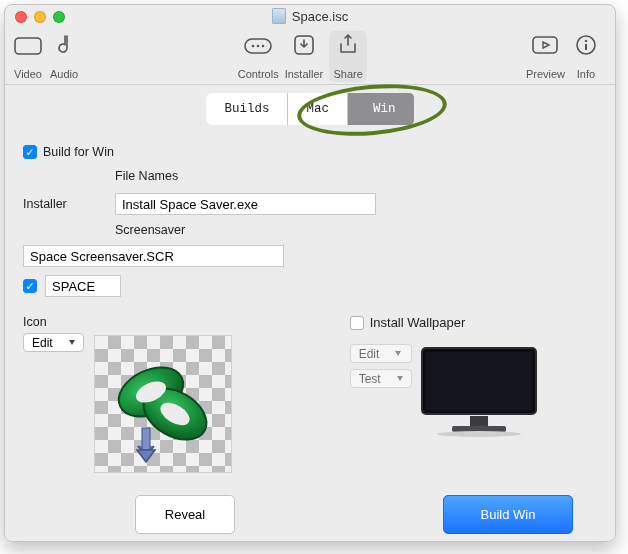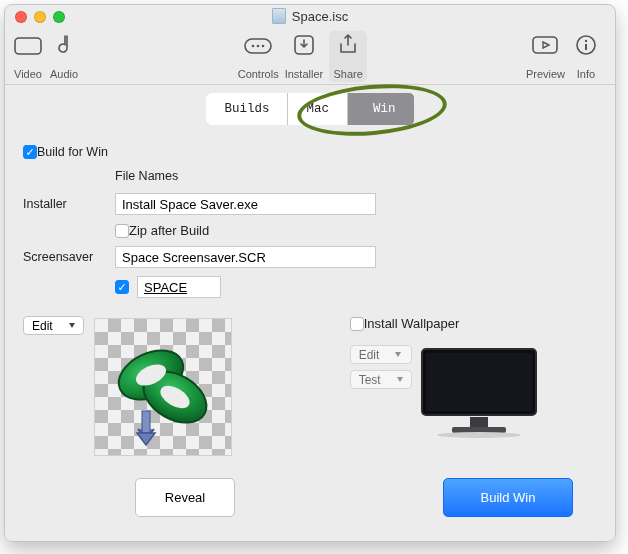--- a/index.html
+++ b/index.html
@@ -68,21 +68,21 @@
   .seg button:last-child { border-right:none;padding-left:25px;}
   .seg button.active { background:#8e8e93; color:#fff;}
   .highlight-oval {
     position:absolute; width:150px; height:50px;
     border:4px solid #5a7a1e; border-radius:50%;
     left:292px; top:-8px; transform:rotate(-5deg);
     pointer-events:none;
   }
   
   .content { padding: 10px 18px 0 18px; }
-  .check-row { display:flex; align-items:center; }
+  .check-row { display:flex; align-items:center; gap:6px; }
   .chk {
     width:14px; height:14px; border-radius:3px; border:1px solid #b5b5b5;
     background:#fff; display:flex; align-items:center; justify-content:center;
     flex-shrink:0;
   }
   .chk.checked { background:#0a84ff; border-color:#0a84ff; }
   .chk.checked::after { content:"✓"; color:#fff; font-size:11px; line-height:1; }
   .section-label { font-size:12.5px; color:#222; }
   .grid2 {
     display:grid;
@@ -90,21 +90,21 @@
     column-gap: 6px;
     row-gap: 8px;
     margin-top: 10px;
     align-items:center;
   }
   .col1 { text-align:left; font-size:12.5px;}
   .tf {
     height:22px; border:1px solid #c9c9c9; background:#fff; padding:0 6px;
     font-size:13px; width:261px; border-radius:0;
   }
-  .tf.small { width:84px;text-decoration:underline;}
+  .tf.small { width:76px;}
   .subrow { display:flex; align-items:center; gap:8px;}
   .filelabel { font-size:12.5px; margin-bottom:2px;}
   
   .lower {
     display:flex; margin-top:18px; gap:28px;
   }
   .icon-area { }
   .edit-btn {
     border:1px solid #c4c4c4; background:#fff; font-size:12px;
     padding:1px 8px; border-radius:4px; cursor:pointer;
@@ -237,37 +237,34 @@
     </div>
 
     <div class="grid2">
       <div></div>
       <div class="filelabel">File Names</div>
 
       <div class="col1">Installer</div>
       <div><input class="tf" value="Install Space Saver.exe" style=""></div>
 
       <div></div>
-      <div class="check-row">
-        <div class="chk"></div>
-        <span>Zip after Build</span>
-      </div>
 
       <div class="col1">Screensaver</div>
       <div><input class="tf" value="Space Screensaver.SCR" style=""></div>
 
       <div></div>
       <div class="subrow">
         <div class="chk checked"></div>
         <input class="tf small" value="SPACE" style="">
       </div>
     </div>
 
     <div class="lower">
       <div class="icon-area">
+        <div style="font-size:12.5px;margin-bottom:4px;">Icon</div>
         <div style="display:flex; gap:10px; align-items:flex-start;">
           <button class="edit-btn">
             <span>Edit</span>
             <span class="caret-down"></span>
           </button>
           <div class="checker">
             <div class="knot">
               <svg width="120" height="120" viewBox="0 0 120 120">
                 <defs>
                   <radialGradient id="g1" cx="40%" cy="35%" r="70%">

